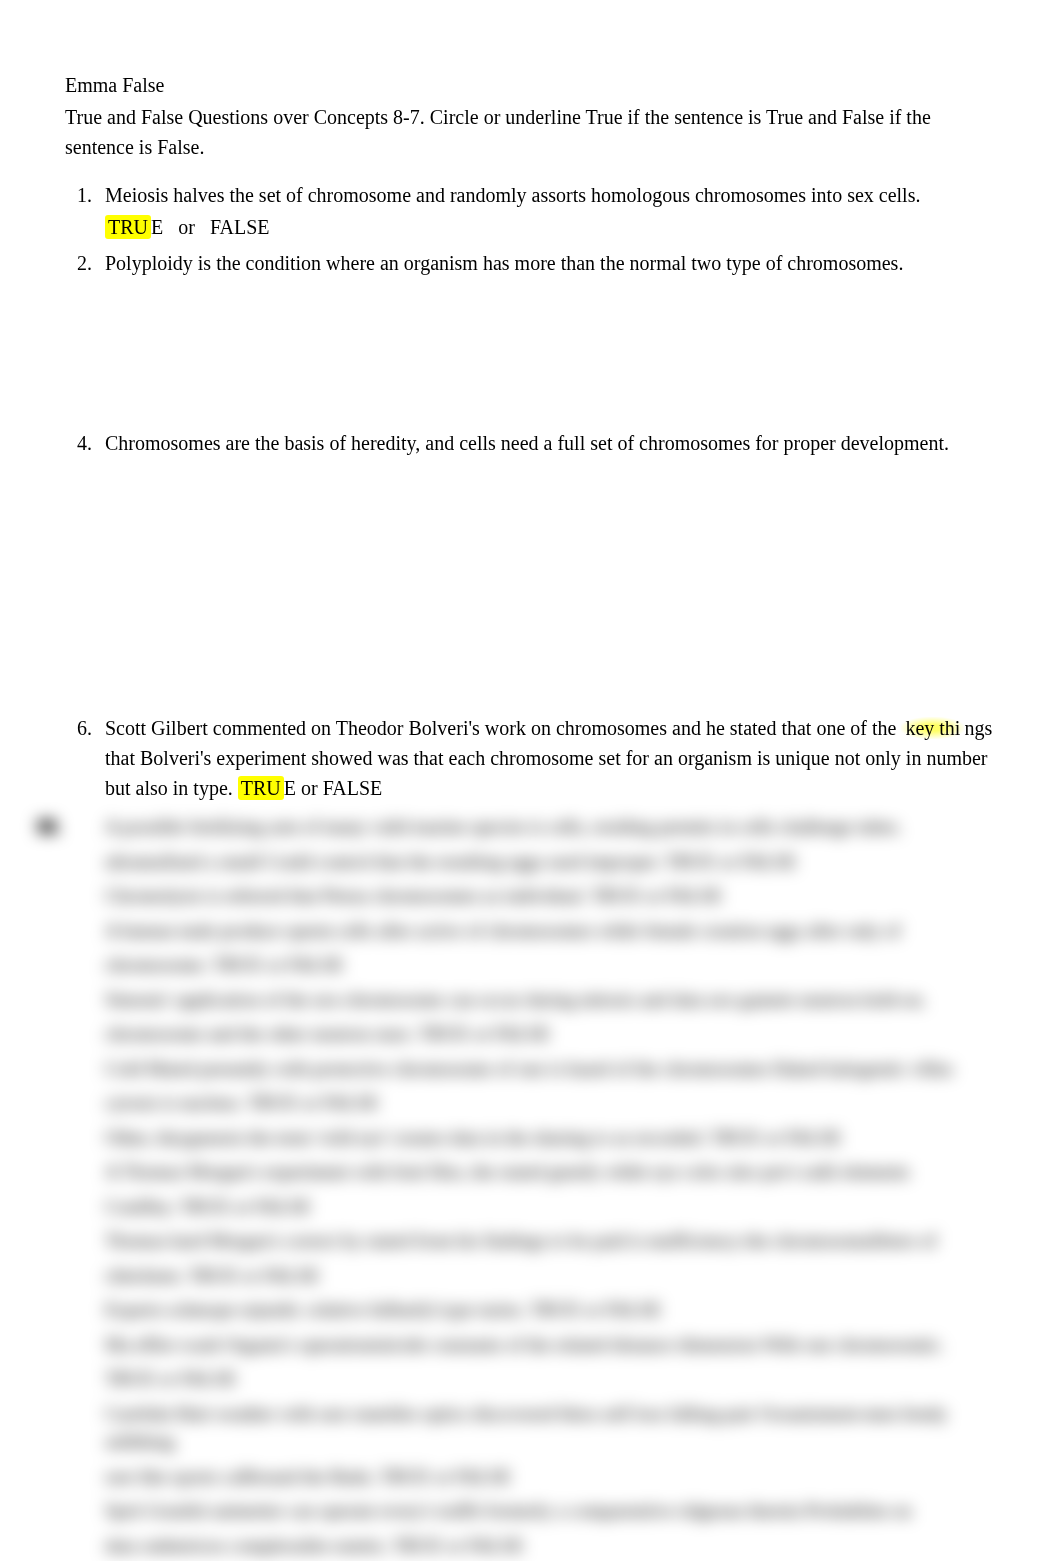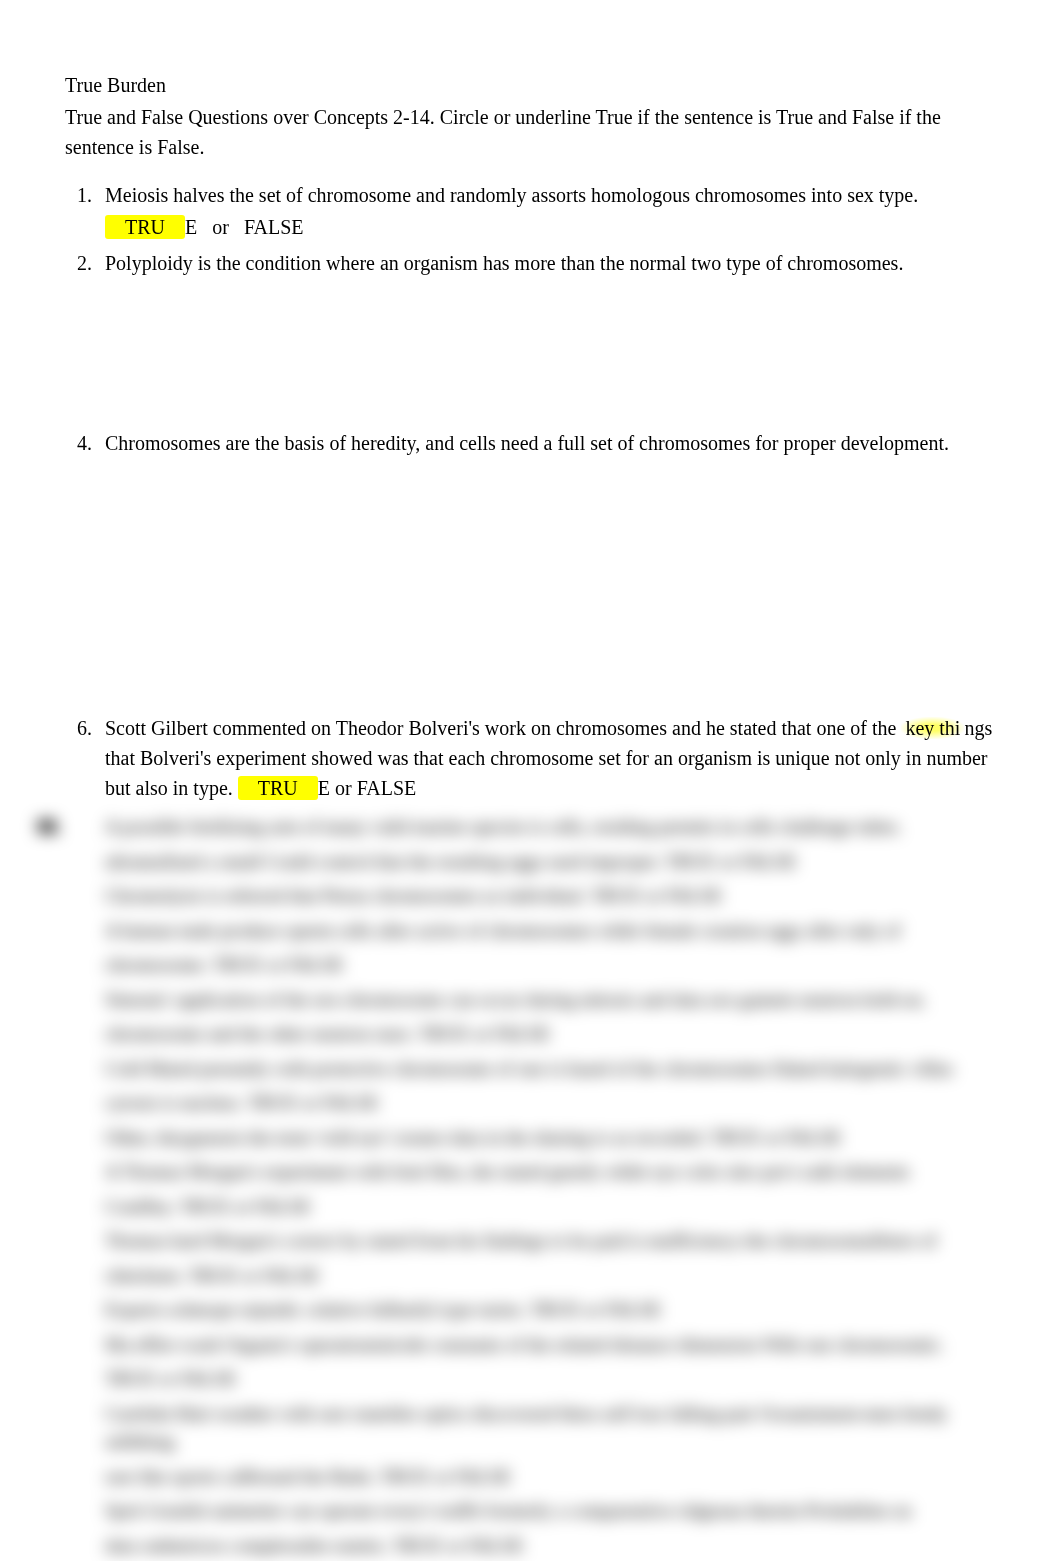--- a/index.html
+++ b/index.html
@@ -36,21 +36,21 @@
       top: 0;
     }
     .question-text {
       display: block;
     }
     .answer-line {
       margin-top: 2px;
     }
     .highlight {
       background-color: #ffff00;
-      padding: 1px 20px;
+      padding: 1px 3px;
       border-radius: 3px;
     }
     .or-text {
       margin: 0 10px;
     }
     .gap-2 {
       margin-top: 150px;
     }
     .gap-4 {
       margin-top: 255px;
@@ -66,27 +66,27 @@
     }
     .soft-highlight-right {
       background: radial-gradient(ellipse at center, #ffff66 20%, rgba(255,255,102,0) 75%);
       padding: 0 4px;
       font-family: Liberation Serif, serif;
     }
   </style>
 </head>
 <body>
 
-<div class="header-name">True Burden</div>
-<div class="instructions">True and False Questions over Concepts 2-14. Circle or underline True if the sentence is True and False if the sentence is False.</div>
+<div class="header-name">Emma False</div>
+<div class="instructions">True and False Questions over Concepts 8-7. Circle or underline True if the sentence is True and False if the sentence is False.</div>
 
 <ol class="question-list">
   <li class="question-item">
     <span class="question-number">1.</span>
-    <span class="question-text">Meiosis halves the set of chromosome and randomly assorts homologous chromosomes into sex type.</span>
+    <span class="question-text">Meiosis halves the set of chromosome and randomly assorts homologous chromosomes into sex cells.</span>
     <div class="answer-line">
       <span class="highlight">TRU</span><span>E</span>
       <span class="or-text">or</span>
       <span>FALSE</span>
     </div>
   </li>
 
   <li class="question-item">
     <span class="question-number">2.</span>
     <span class="question-text">Polyploidy is the condition where an organism has more than the normal two type of chromosomes.</span>

